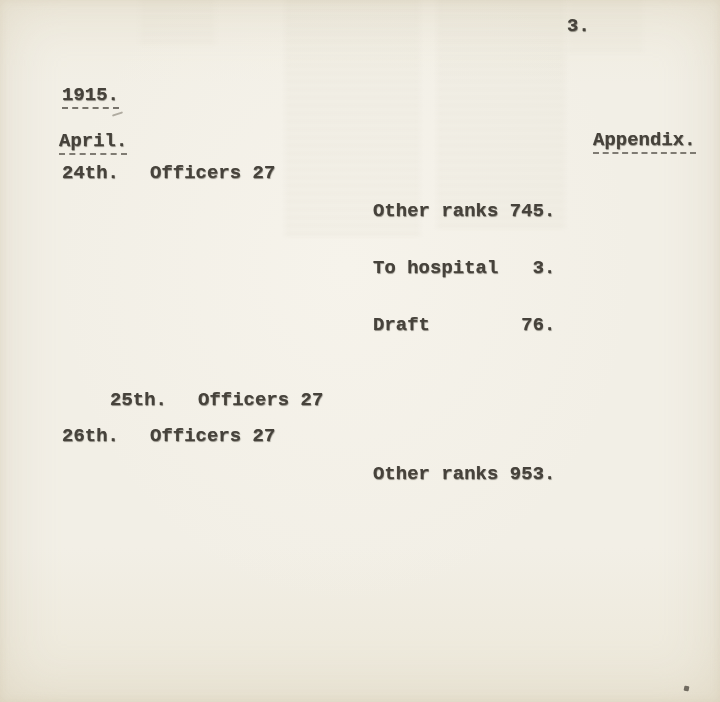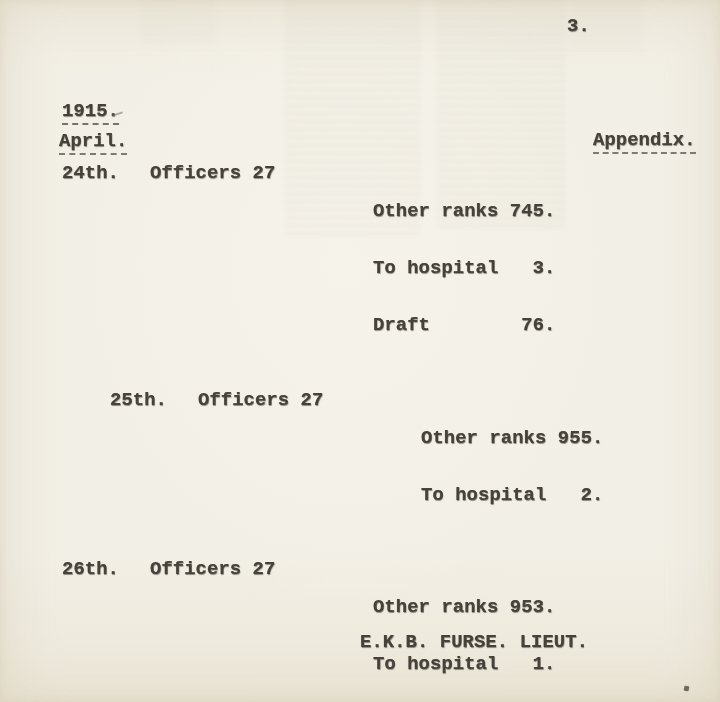--- a/index.html
+++ b/index.html
@@ -23,21 +23,21 @@
       rgba(193,188,168,0.40) 0px, rgba(193,188,168,0.40) 3px,
       rgba(240,237,228,0) 3px, rgba(240,237,228,0) 8px);
     filter:blur(2.5px);opacity:0.5;pointer-events:none;
   }
   .bleed-1{left:285px;width:135px;height:235px;}
   .bleed-2{left:437px;width:128px;height:228px;}
   .bleed-3{left:140px;width:75px;height:48px;opacity:0.35;}
   .bleed-4{left:568px;width:75px;height:55px;opacity:0.3;}
 
   .page-number{position:absolute;left:567px;top:17px;}
-  .year{position:absolute;left:62px;top:102px;border-bottom:2px dashed rgba(78,74,66,0.75);padding-bottom:2px;}
+  .year{position:absolute;left:62px;top:86px;border-bottom:2px dashed rgba(78,74,66,0.75);padding-bottom:2px;}
   .month{position:absolute;left:59px;top:132px;border-bottom:2px dashed rgba(78,74,66,0.7);padding-bottom:2px;text-align:right;}
   .appendix{position:absolute;left:593px;top:131px;border-bottom:2px dashed rgba(78,74,66,0.7);padding-bottom:2px;}
 
   .entries{position:absolute;left:62px;top:164px;width:620px;}
   .entry{display:flex;align-items:flex-start;white-space:pre;}
   .c-day{display:inline-block;width:88px;flex:0 0 88px;}
   .c-off{display:inline-block;width:223px;flex:0 0 223px;}
   .c-det .line,.c-body .line{display:block;}
   .gap18{margin-bottom:18px;} .gap17{margin-bottom:17px;margin-left:48px;} .gap16{margin-bottom:16px;}
 
@@ -73,34 +73,28 @@
       <span class="c-det">
         <span class="line">Other ranks 745.</span>
         <span class="line">To hospital   3.</span>
         <span class="line">Draft        76.</span>
       </span>
     </div>
 
     <div class="entry gap17">
       <span class="c-day">25th.</span>
       <span class="c-off">Officers 27</span>
-      <span class="c-det">
-        <span class="line">Other ranks 955.</span>
-        <span class="line">To hospital   2.</span>
-      </span>
     </div>
 
     <div class="entry gap16">
       <span class="c-day">26th.</span>
       <span class="c-off">Officers 27</span>
       <span class="c-det">
         <span class="line">Other ranks 953.</span>
-        <span class="line">To hospital   1.</span>
         
       </span>
     </div>
 
   </div>
 
-  <div class="signature">E.K.B. FURSE. LIEUT.</div>
 
   <div class="ink-speck"></div>
 </div>
 
 </body></html>

